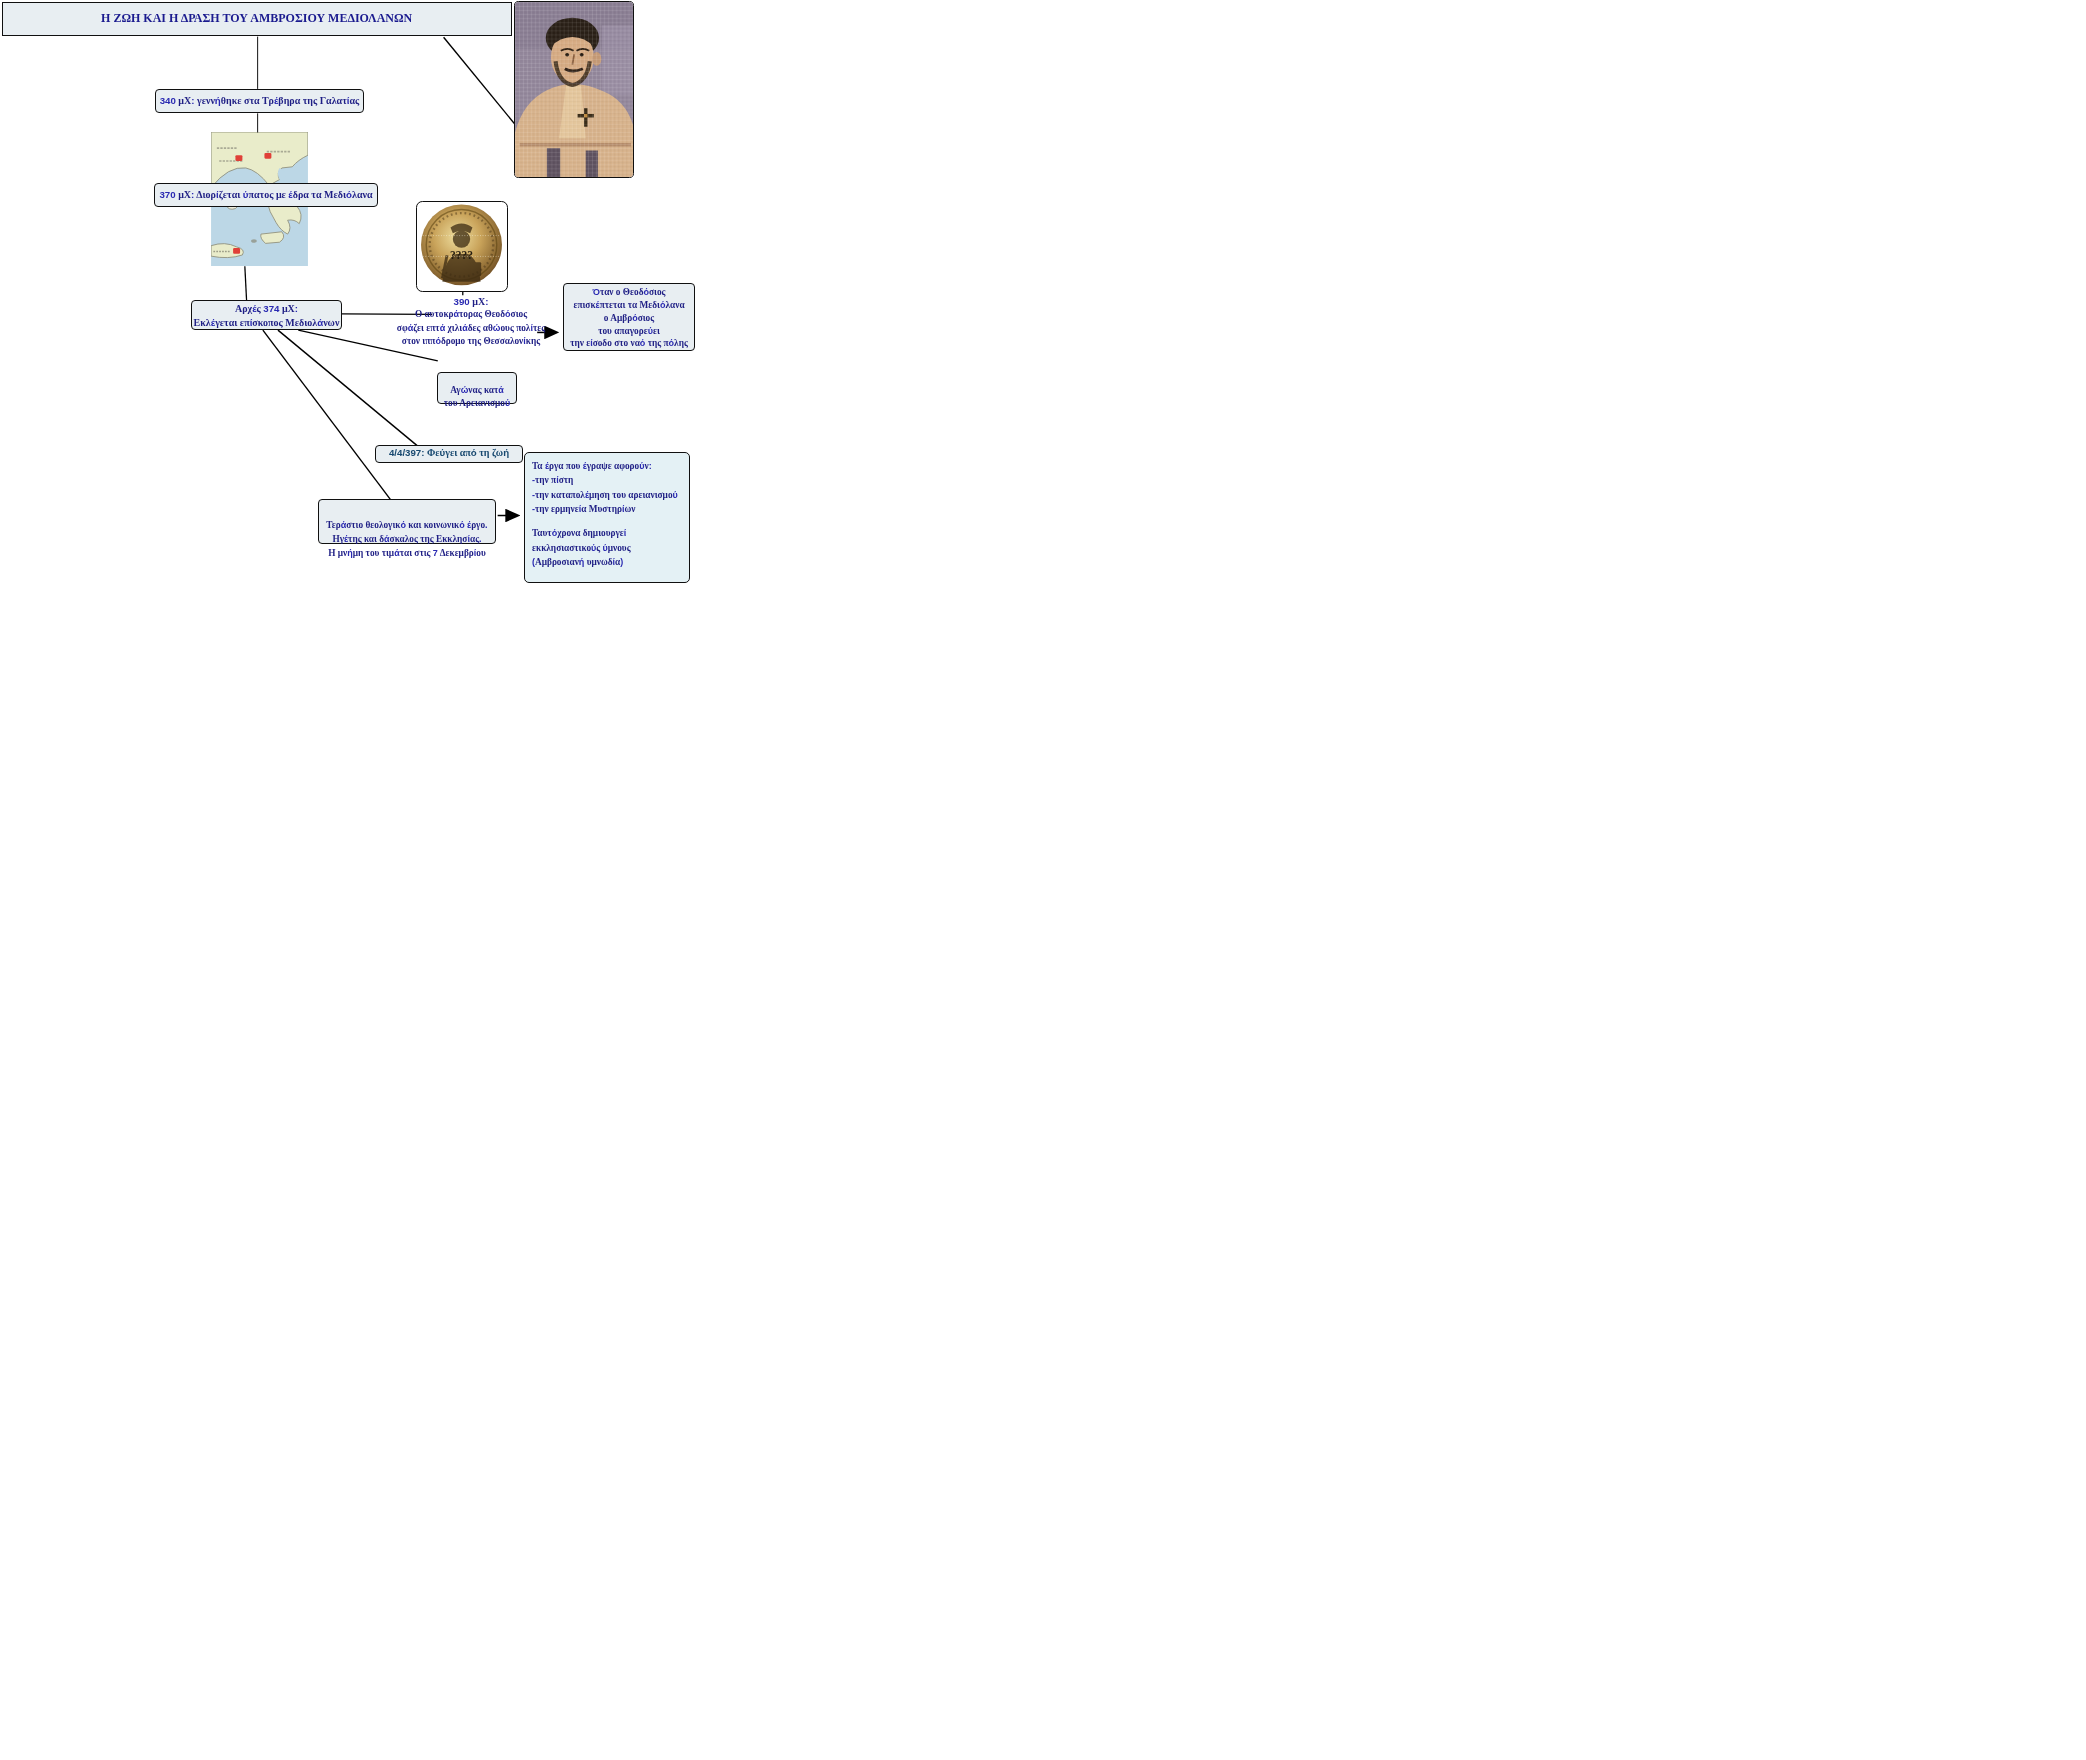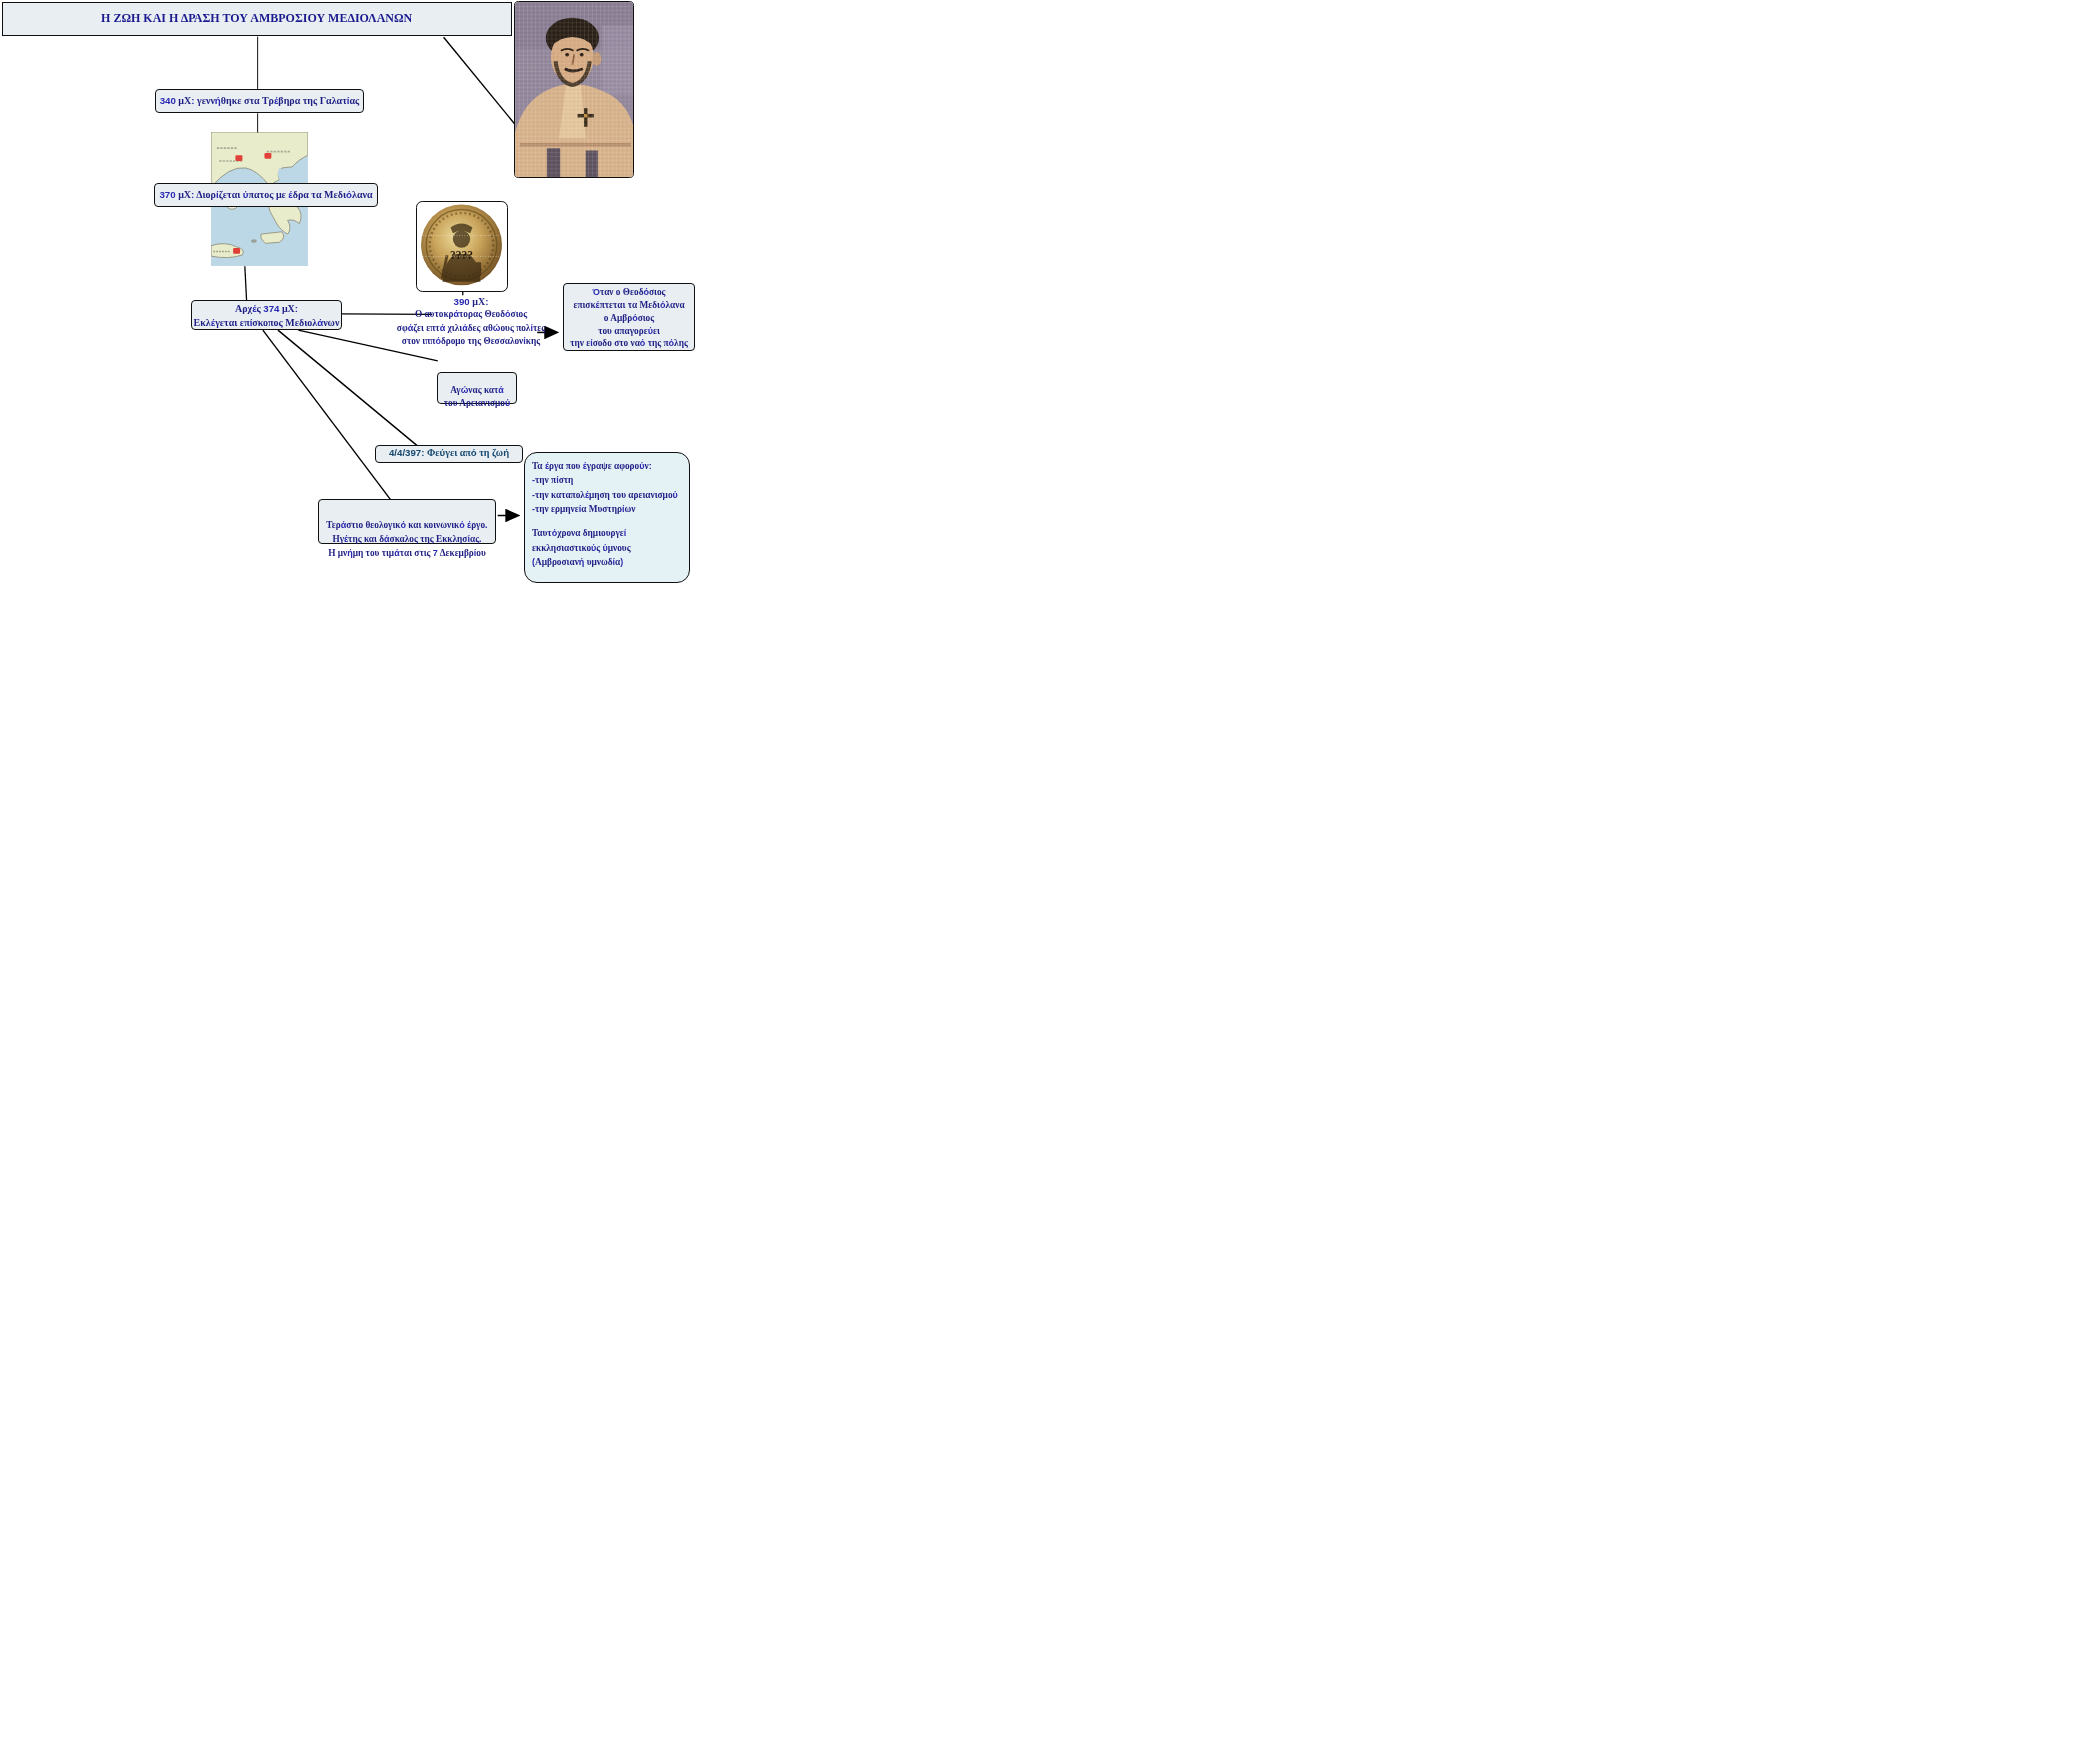--- a/index.html
+++ b/index.html
@@ -26,21 +26,21 @@
   #consul-box{left:154px;top:183px;width:224px;height:24.4px;font-size:10px;line-height:21.5px;}
   #bishop-box{left:191px;top:300px;width:151px;height:30px;font-size:10px;line-height:13.4px;padding-top:1.2px;}
   #massacre-text{left:395px;top:295px;width:152px;height:56px;font-size:9.3px;line-height:13.4px;}
   #massacre-text .line0{font-size:10px;}
   #ban-box{left:563px;top:283px;width:132px;height:68px;font-size:9.3px;line-height:12.8px;padding-top:2.3px;}
   #arianism-box{left:437px;top:372px;width:80px;height:32px;font-size:9.3px;line-height:13.4px;padding-top:11px;}
   #death-box{left:375px;top:445px;width:148px;height:18px;font-size:10px;line-height:14.5px;}
   #legacy-box{left:318px;top:499px;width:178px;height:45px;font-size:9.3px;line-height:14px;padding-top:18px;}
   #works-box{
     left:524px;top:452px;width:166px;height:131px;font-size:9.3px;line-height:14.5px;
-    text-align:left;padding:5.8px 7px;background:#e4f1f5;border-radius:13px;
+    text-align:left;padding:5.8px 7px;background:#e4f1f5;border-radius:5px;
   }
   .line{min-height:1em;}
   .imgbox{position:absolute;box-sizing:border-box;overflow:hidden;z-index:2;}
   #mosaic-image{left:514px;top:1.2px;width:120px;height:177px;border:1.2px solid #101010;border-radius:4.6px;}
   #map-image{left:211px;top:132px;width:97px;height:134px;z-index:1;}
   #coin-box{left:416px;top:201px;width:92px;height:91px;background:#ffffff;border:1.2px solid #101010;border-radius:6.4px;}
   #connector-layer{position:absolute;left:0;top:0;width:696px;height:587px;z-index:2;}
   svg{display:block;}
 </style>
 </head>

